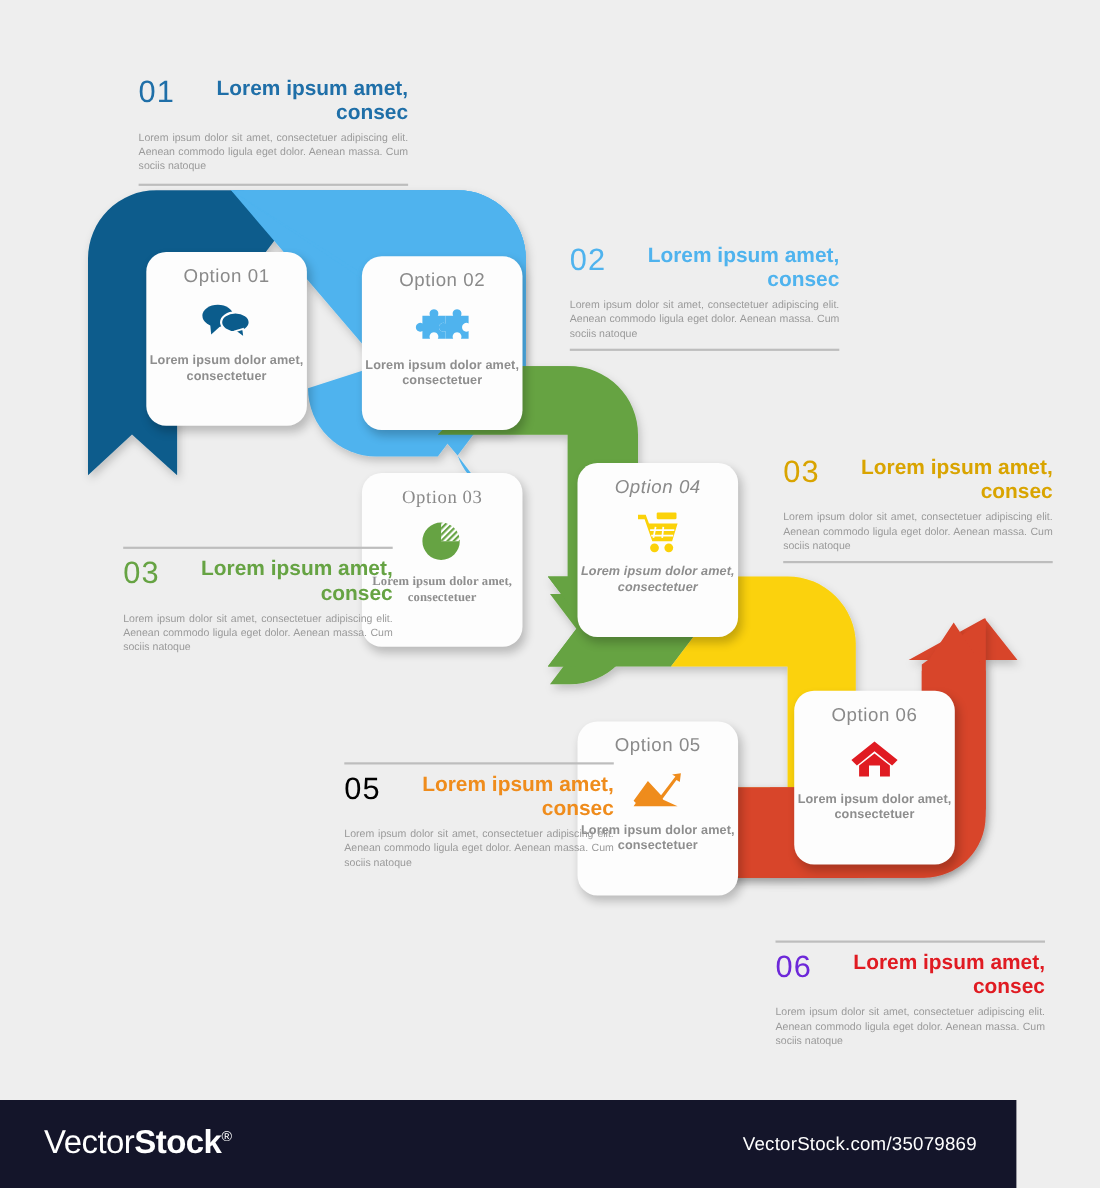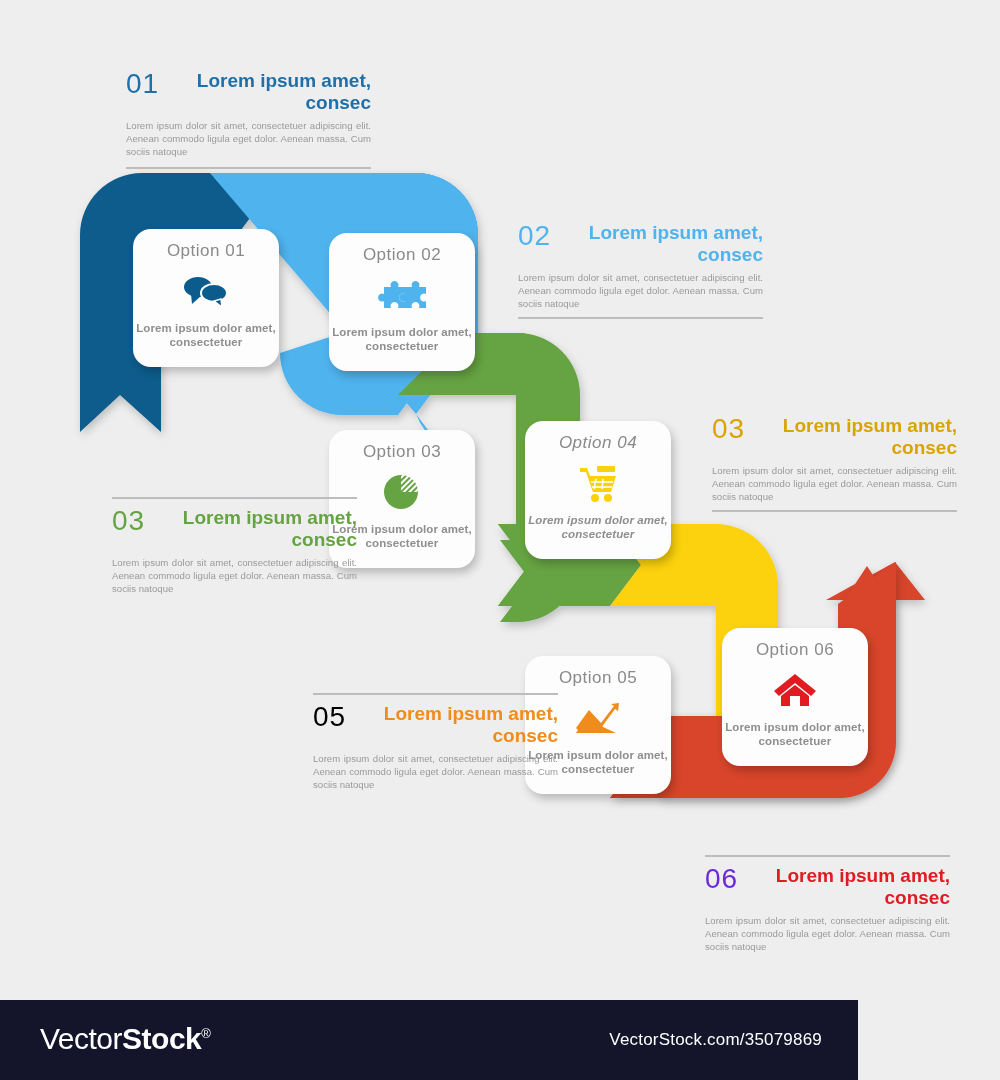--- a/index.html
+++ b/index.html
@@ -9,21 +9,21 @@
     font-family:"Liberation Sans",sans-serif;
     overflow:hidden;
     position:relative;
   }
   #stage{position:absolute;left:0;top:0;width:1000px;height:1000px;overflow:hidden;}
   #ribbon{position:absolute;left:0;top:0;width:1000px;height:1000px;}
 
   
   .card{
     position:absolute;
-    width:146px;height:138px;
+    width:146px;height:158px;
     background:#fdfdfd;
     border-radius:18px;
     box-shadow:3px 5px 9px rgba(0,0,0,.22);
     display:flex;flex-direction:column;align-items:center;
     box-sizing:border-box;
     padding-top:13px;
   }
   .card-title{
     font-size:17px;color:#8a8a8a;letter-spacing:.5px;
     font-weight:400;line-height:1;
@@ -51,21 +51,21 @@
   }
   .block.right .head{justify-content:flex-start;gap:14px;}
   .block.right .ttl{text-align:right;flex:1;}
 
   
   .sp8{height:8px;}
   .sp6{height:6px;}
 
   
   #watermark{
-    position:absolute;left:0;top:1000px;width:858px;height:80px;
+    position:absolute;left:0;top:1000px;width:924px;height:80px;
     background:#14152a;
   }
   #wm-logo{
     position:absolute;left:40px;top:22px;
     color:#ffffff;font-size:30px;letter-spacing:-.5px;
   }
   #wm-logo .thin{font-weight:300;}
   #wm-logo .bold{font-weight:bold;}
   #wm-logo .reg{font-size:13px;vertical-align:super;}
   #wm-url{
@@ -255,21 +255,21 @@
       <svg width="52" height="36" viewBox="0 0 52 36">
         <g fill="#4fb3ee">
           <path d="M8 10 h7 a4 4 0 1 1 7 0 h7 v7 a4 4 0 1 0 0 7 v7 h-7 a4 4 0 1 0 -7 0 h-7 v-7 a4 4 0 1 1 0 -7 Z"></path>
           <path d="M29 10 h7 a4 4 0 1 1 7 0 h7 v7 a4 4 0 1 0 0 7 v7 h-7 a4 4 0 1 0 -7 0 h-7 v-7 a4 4 0 1 1 0 -7 Z"></path>
         </g>
       </svg>
     </div>
     <div class="card-desc">Lorem ipsum dolor amet, consectetuer</div>
   </div>
 
-  <div class="card" style="left:329px;top:430px;">
+  <div class="card" style="left:329px;top:430px;font-family:Liberation Serif, serif;">
     <div class="card-title">Option 03</div>
     <div class="card-icon">
       <svg width="44" height="40" viewBox="0 0 44 40">
         <defs>
           <pattern id="hatch3" width="4" height="4" patternUnits="userSpaceOnUse" patternTransform="rotate(45)">
             <rect width="4" height="4" fill="#ffffff"></rect>
             <rect width="2" height="4" fill="#66a343"></rect>
           </pattern>
         </defs>
         <path d="M21 20 L21 3 A17 17 0 0 1 38 20 Z" fill="url(#hatch3)"></path>

